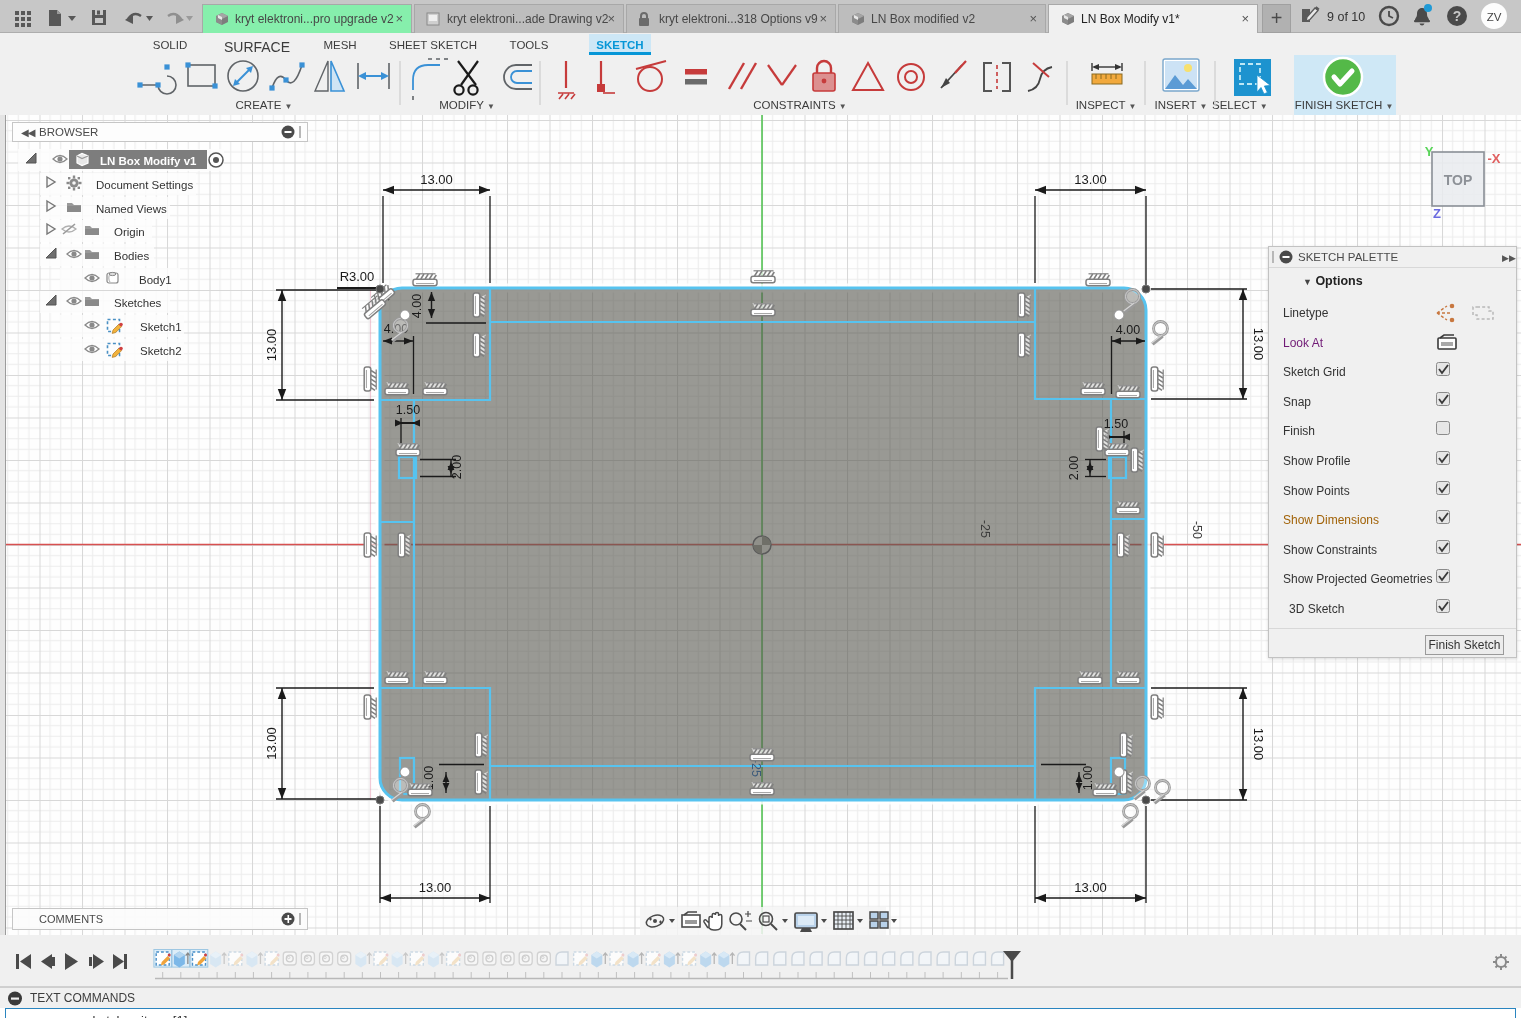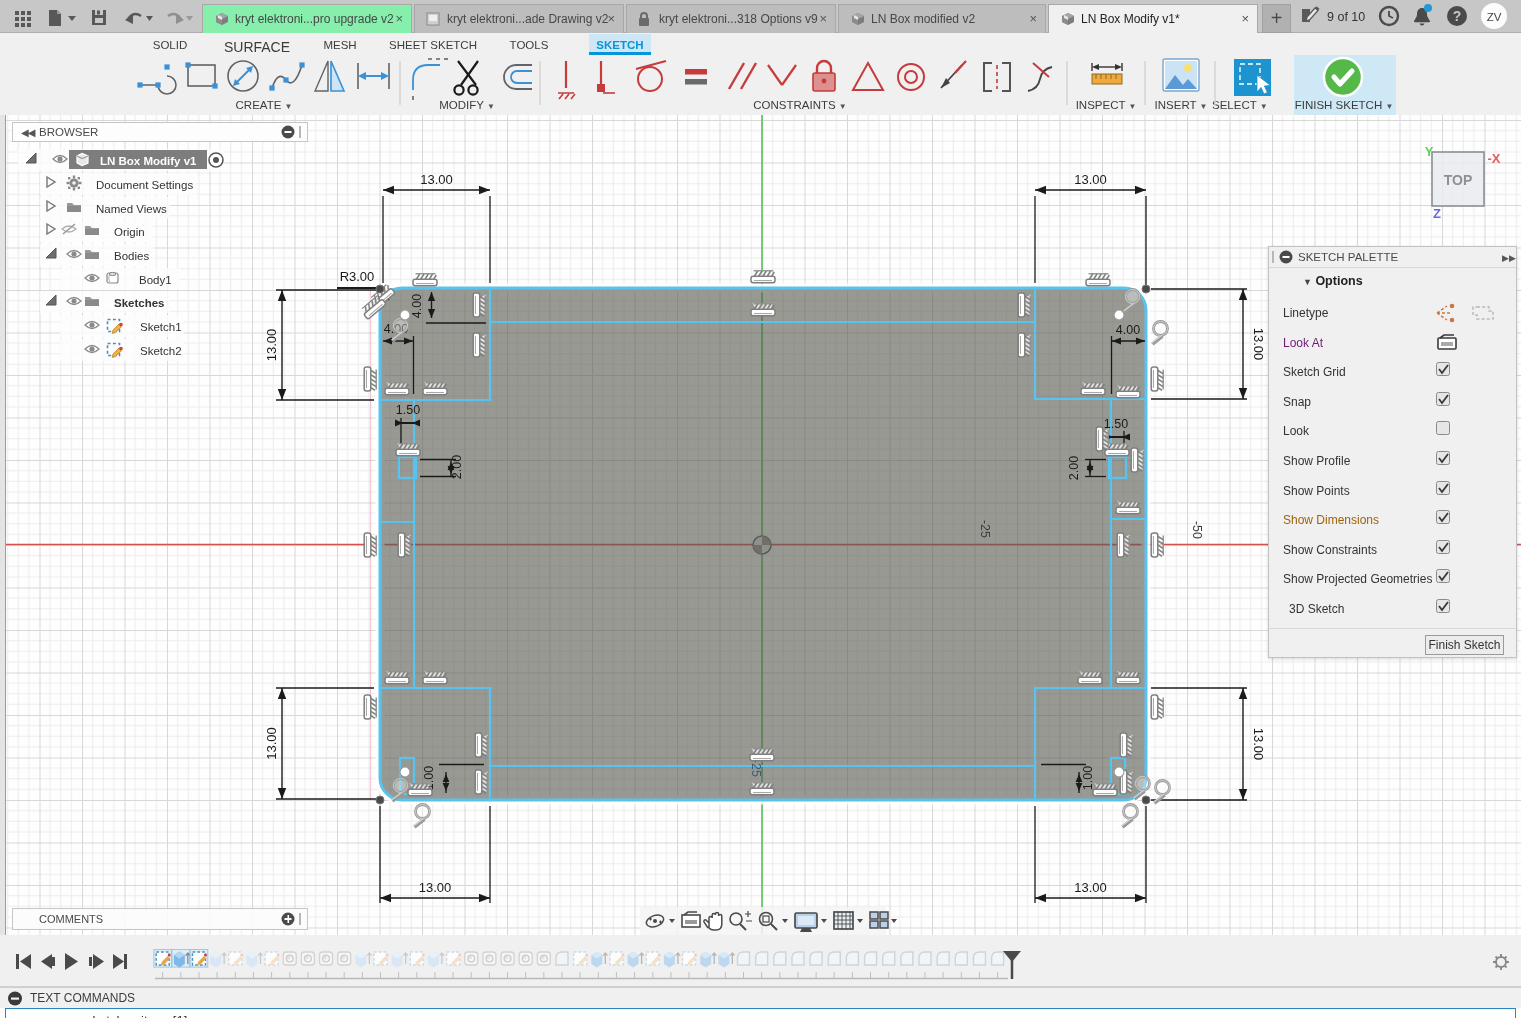--- a/index.html
+++ b/index.html
@@ -790,21 +790,21 @@
         <polygon points="12,2 12,12 2,12" fill="#6f6f6f" stroke="#555" stroke-width="1"></polygon>
       </svg></div>
     <div style="position:absolute;left:66px;top:2px;"><svg width="16" height="12" viewBox="0 0 16 12">
         <path d="M1,6 Q8,-1 15,6 Q8,13 1,6 Z" fill="#fff" stroke="#8a8a8a" stroke-width="1.3"></path>
         <circle cx="8" cy="6" r="2.6" fill="#8a8a8a"></circle>
       </svg></div>
     <div style="position:absolute;left:84px;top:2px;"><svg width="16" height="13">
         <path d="M1,3 h5 l2,2 h7 v7 h-14 z" fill="#9a9a9a"></path>
         <rect x="1" y="6" width="14" height="6" fill="#8a8a8a"></rect>
       </svg></div>
-    <div style="position:absolute;left:114px;top:2px;"><span style="font-size:11.5px;color:#333;font-weight:bold;white-space:nowrap;">Sketches</span></div>
+    <div style="position:absolute;left:114px;top:2px;"><span style="font-size:11.5px;color:#333;font-weight:normal;white-space:nowrap;">Sketches</span></div>
   </div>
 <div style="position:absolute;left:0px;top:315px;height:23px;">
     <div style="position:absolute;left:60px;top:0px;width:124px;height:22px;background:rgba(252,252,252,0.82);"></div>
     <div style="position:absolute;left:84px;top:2px;"><svg width="16" height="12" viewBox="0 0 16 12">
         <path d="M1,6 Q8,-1 15,6 Q8,13 1,6 Z" fill="#fff" stroke="#8a8a8a" stroke-width="1.3"></path>
         <circle cx="8" cy="6" r="2.6" fill="#8a8a8a"></circle>
       </svg></div>
     <div style="position:absolute;left:105px;top:2px;"><svg width="19" height="17">
         <rect x="2.5" y="2.5" width="12" height="12" fill="none" stroke="#4a90c4" stroke-width="1.6" stroke-dasharray="3 2.4"></rect>
         <path d="M8,13 l6,-6 2.6,2.6 -6,6 -3.4,0.8 z" fill="#f2b33c" stroke="#b07820" stroke-width="0.7"></path>
@@ -854,21 +854,21 @@
     <div style="position:absolute;left:14px;top:118px;font-size:12px;color:#333;">Sketch Grid</div>
     <div style="position:absolute;left:167px;top:115px;"><svg width="15" height="15">
         <rect x="0.5" y="0.5" width="13" height="13" rx="2" fill="#e6e6e6" stroke="#8a8a8a"></rect>
         <path d="M3,7 l3,4 6,-8" stroke="#3a3a3a" stroke-width="1.8" fill="none"></path>
       </svg></div>
     <div style="position:absolute;left:14px;top:148px;font-size:12px;color:#333;">Snap</div>
     <div style="position:absolute;left:167px;top:145px;"><svg width="15" height="15">
         <rect x="0.5" y="0.5" width="13" height="13" rx="2" fill="#e6e6e6" stroke="#8a8a8a"></rect>
         <path d="M3,7 l3,4 6,-8" stroke="#3a3a3a" stroke-width="1.8" fill="none"></path>
       </svg></div>
-    <div style="position:absolute;left:14px;top:177px;font-size:12px;color:#333;">Look</div>
+    <div style="position:absolute;left:14px;top:177px;font-size:12px;color:#333;">Finish</div>
     <div style="position:absolute;left:167px;top:174px;"><svg width="15" height="15">
         <rect x="0.5" y="0.5" width="13" height="13" rx="2" fill="#e6e6e6" stroke="#8a8a8a"></rect>
       </svg></div>
     <div style="position:absolute;left:14px;top:207px;font-size:12px;color:#333;">Show Profile</div>
     <div style="position:absolute;left:167px;top:204px;"><svg width="15" height="15">
         <rect x="0.5" y="0.5" width="13" height="13" rx="2" fill="#e6e6e6" stroke="#8a8a8a"></rect>
         <path d="M3,7 l3,4 6,-8" stroke="#3a3a3a" stroke-width="1.8" fill="none"></path>
       </svg></div>
     <div style="position:absolute;left:14px;top:237px;font-size:12px;color:#333;">Show Points</div>
     <div style="position:absolute;left:167px;top:234px;"><svg width="15" height="15">

